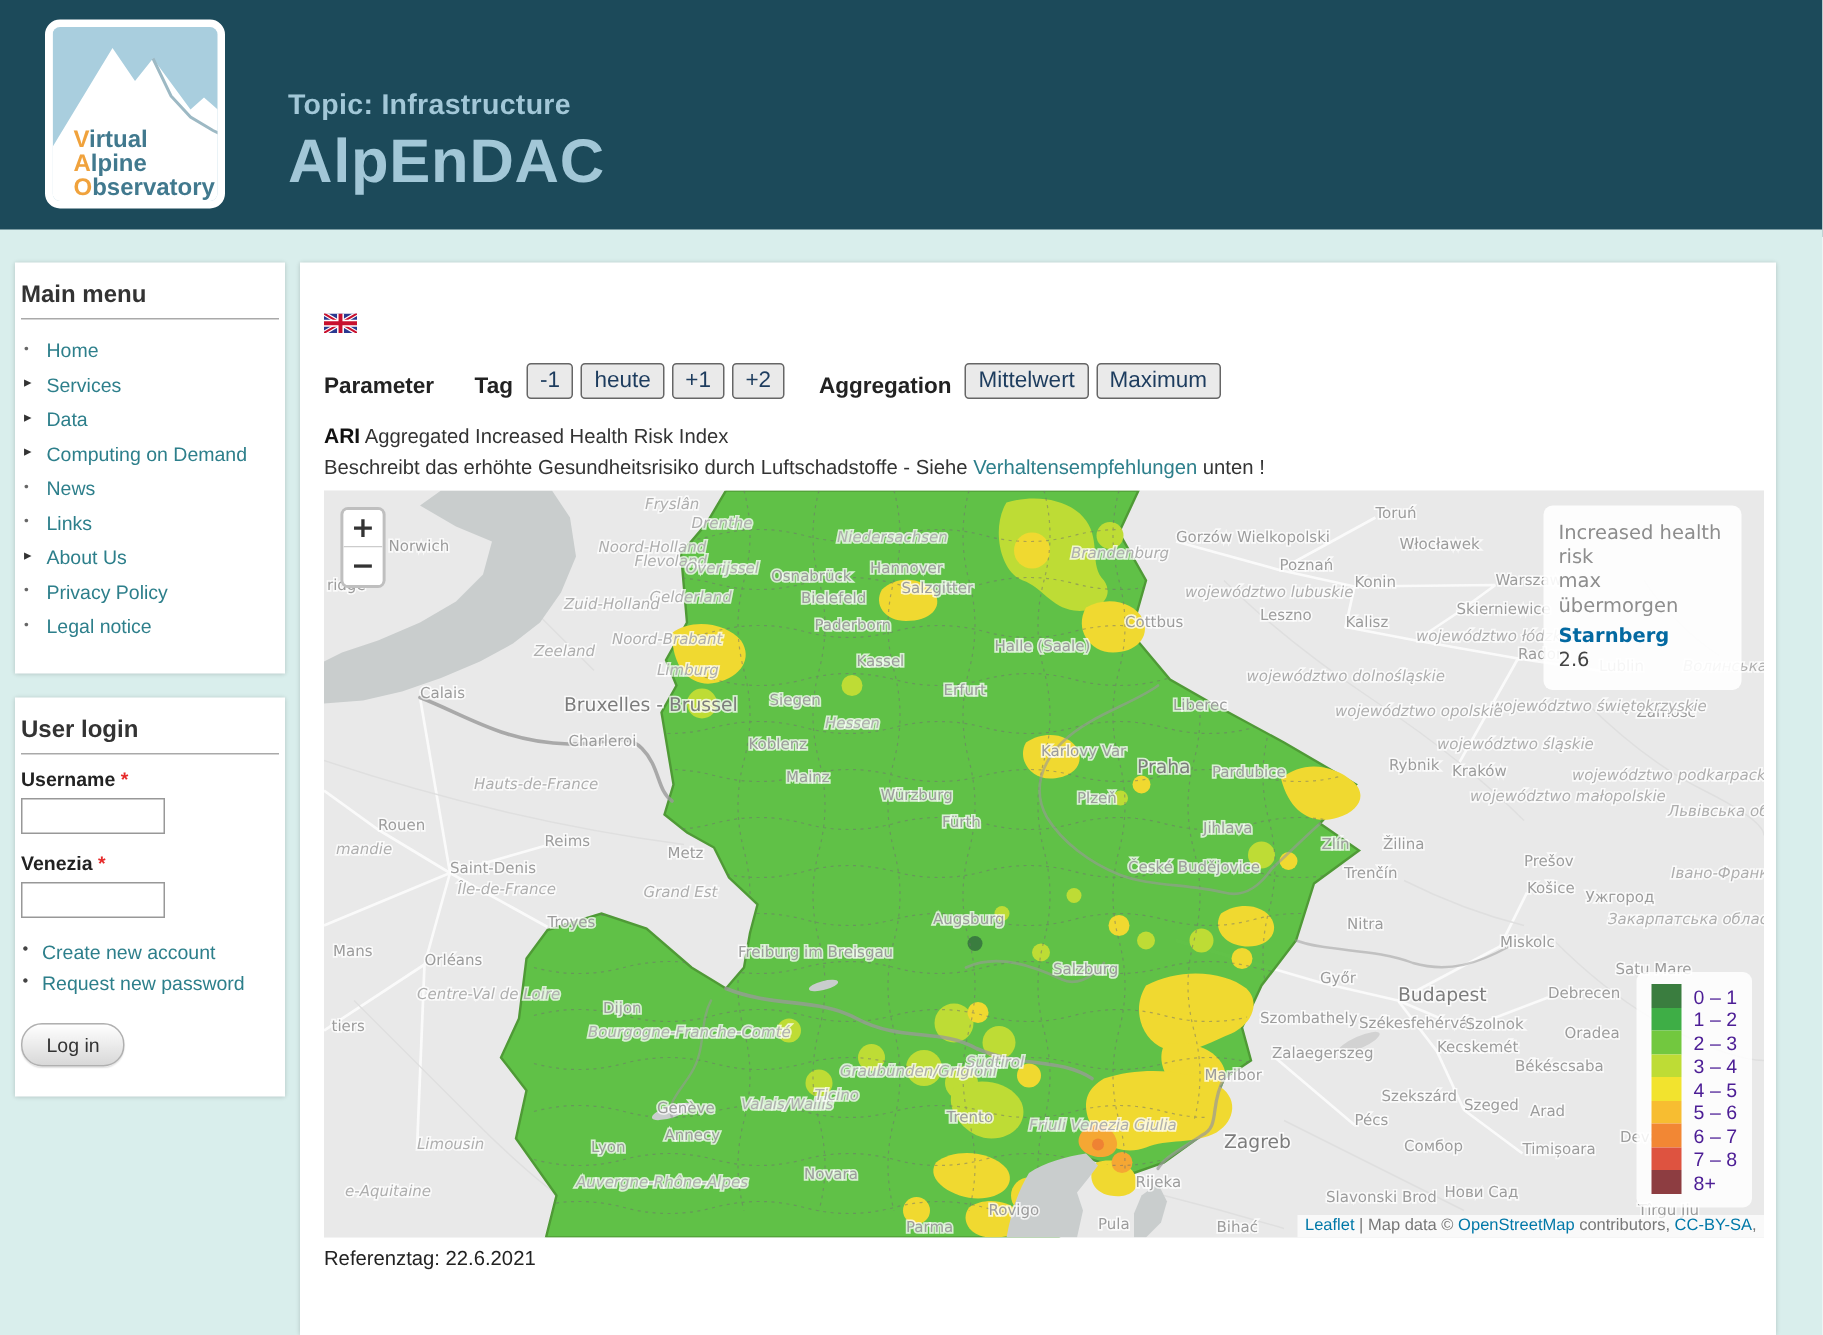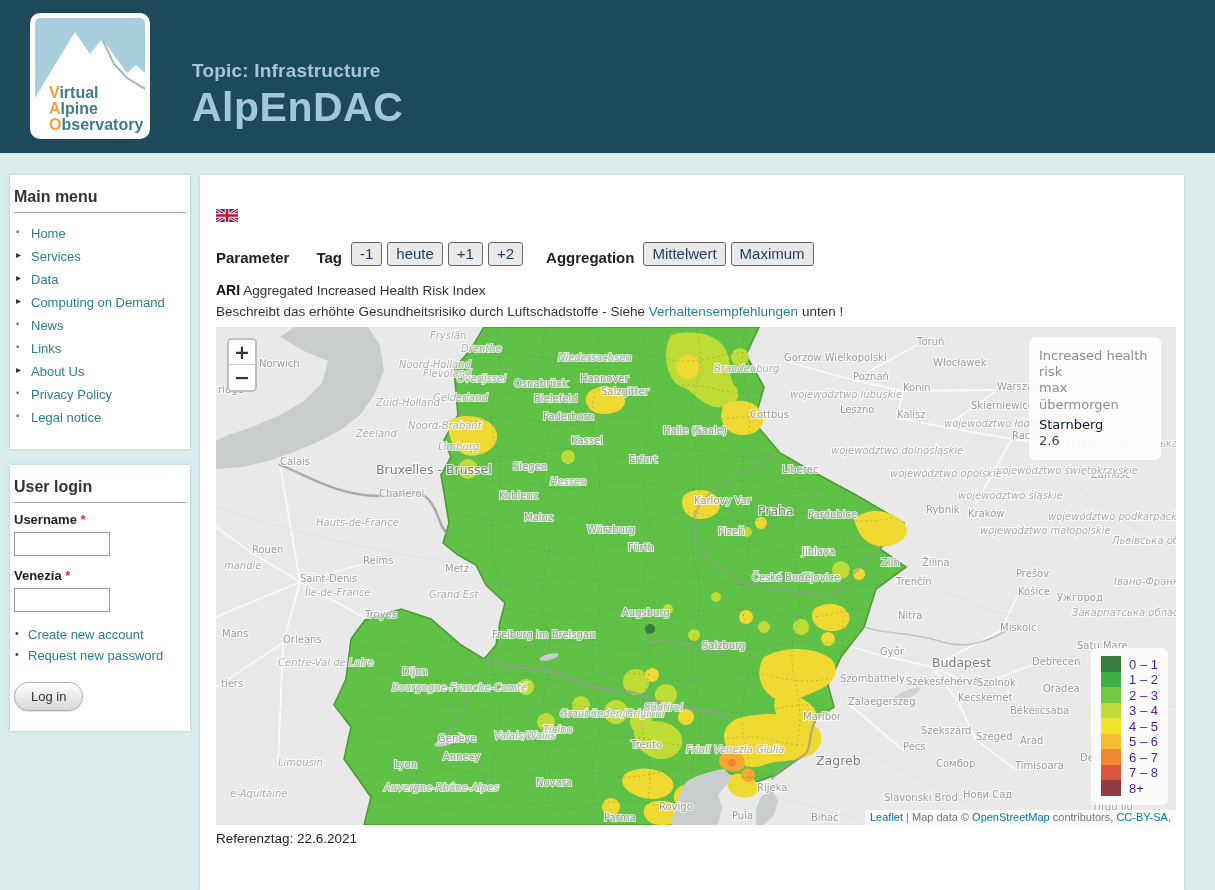--- a/index.html
+++ b/index.html
@@ -44,21 +44,21 @@
   .desc b{font-size:14px;color:#111}
   .refday{font-size:13.5px;color:#222;margin-top:6px}
 
   
   .map{width:960px;height:498px;position:relative;background:#e9e9e9;margin-top:4px;overflow:hidden;font-family:"DejaVu Sans",sans-serif}
   .map svg.base{position:absolute;left:0;top:0}
   .zoomctl{position:absolute;left:11px;top:11px;width:30px;background:#fff;border:2px solid rgba(0,0,0,.25);border-radius:5px;overflow:hidden;z-index:5}
   .zoomctl div{width:26px;height:25px;line-height:25px;text-align:center;font-size:19px;font-weight:bold;color:#333;cursor:pointer;background:#fff}
   .zoomctl div:first-child{border-bottom:1px solid #ccc}
   .popup{position:absolute;right:15px;top:10px;width:132px;background:rgba(255,255,255,.9);border-radius:6px;padding:11px 10px;font-size:13px;color:#8d8d8d;line-height:1.25;z-index:5}
-  .popup .station{font-weight:normal;color:#0f172a;margin-top:4px}
+  .popup .station{font-weight:bold;color:#0369a1;margin-top:4px}
   .popup .value{color:#444}
   .legend{position:absolute;right:8px;bottom:20px;background:rgba(255,255,255,.85);border-radius:6px;padding:8px 10px 9px;z-index:5}
   .lrow{display:flex;align-items:center;height:15.5px}
   .lswatch{width:20px;height:15.5px;flex:0 0 20px}
   .llabel{font-size:13px;color:#4c1d95;margin-left:8px;white-space:nowrap;font-family:"Liberation Sans",sans-serif}
   .attrib{position:absolute;right:0;bottom:0;background:rgba(255,255,255,.72);padding:1px 5px 2px;font-size:11px;color:#777;z-index:5;font-family:"Liberation Sans",sans-serif}
   .attrib a{color:#0078a8;text-decoration:none;cursor:pointer}
 
   text.maplbl{font-size:10px;fill:#9c9c9c;paint-order:stroke;stroke:rgba(255,255,255,.75);stroke-width:2.2px;font-family:"DejaVu Sans",sans-serif}
   text.maplbl.it{font-style:italic;fill:#aeaeae}

